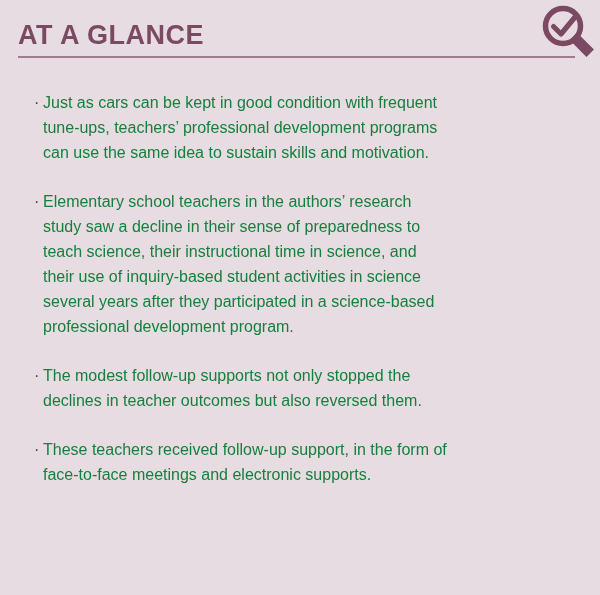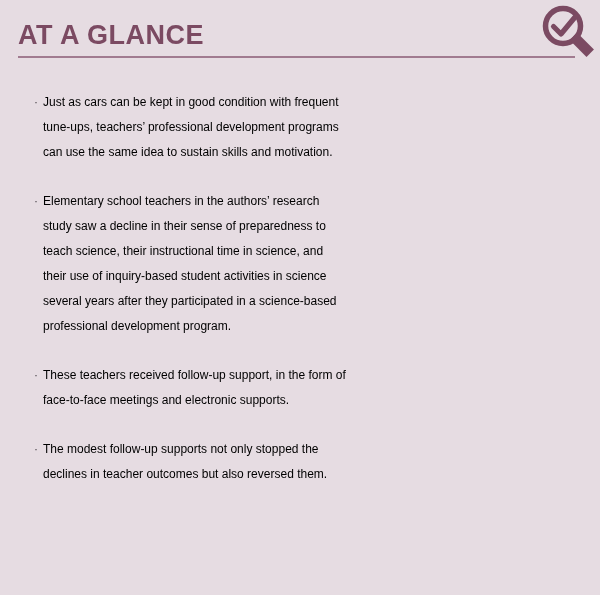--- a/index.html
+++ b/index.html
@@ -51,23 +51,23 @@
   }
   .bullets {
     margin: 0;
     padding: 26px 12px 0 33px;
     list-style: none;
   }
   .bullets li {
     position: relative;
     padding-left: 10px;
     margin: 0 0 24px 0;
-    font-size: 12px;
+    font-size: 16px;
     line-height: 25px;
-    color: #000000;
+    color: #15803d;
     white-space: pre-line;
   }
   .bullets li::before {
     content: "\00B7";
     position: absolute;
     left: 1px;
     top: 0;
     color: #4a4349;
   }
 </style>
@@ -93,19 +93,19 @@
   <ul class="bullets">
     <li>Just as cars can be kept in good condition with frequent
 tune-ups, teachers’ professional development programs
 can use the same idea to sustain skills and motivation.</li>
     <li>Elementary school teachers in the authors’ research
 study saw a decline in their sense of preparedness to
 teach science, their instructional time in science, and
 their use of inquiry-based student activities in science
 several years after they participated in a science-based
 professional development program.</li>
+    <li>The modest follow-up supports not only stopped the
+declines in teacher outcomes but also reversed them.</li>
     <li>These teachers received follow-up support, in the form of
 face-to-face meetings and electronic supports.</li>
-    <li>The modest follow-up supports not only stopped the
-declines in teacher outcomes but also reversed them.</li>
   </ul>
 
 </div>
 
 </body></html>

